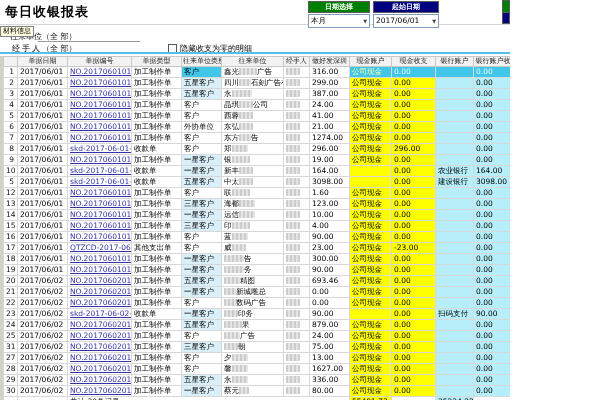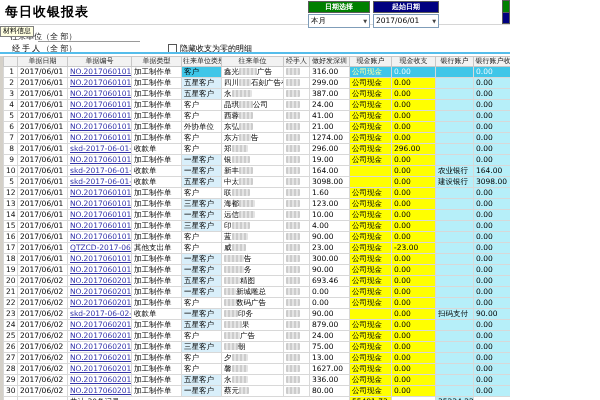--- a/index.html
+++ b/index.html
@@ -528,21 +528,21 @@
             <td><span class="blur" style="width: 14px;"></span></td>
             <td>24.00</td>
             <td class="yellow">公司现金</td>
             <td class="yellow">0.00</td>
             <td class="cyan"></td>
             <td class="cyan">0.00</td>
             <td>做好送金元门</td>
             <td></td>
           </tr>
           <tr>
-            <td class="rownum">26</td>
+            <td class="rownum">31</td>
             <td>2017/06/02</td>
             <td class="link"><span class="lk">NO.201706020107</span></td>
             <td>加工制作单</td>
             <td class="cat-star">三星客户</td>
             <td><span class="blur" style="width: 14px;"></span>朝</td>
             <td><span class="blur" style="width: 14px;"></span></td>
             <td>75.00</td>
             <td class="yellow">公司现金</td>
             <td class="yellow">0.00</td>
             <td class="cyan"></td>

